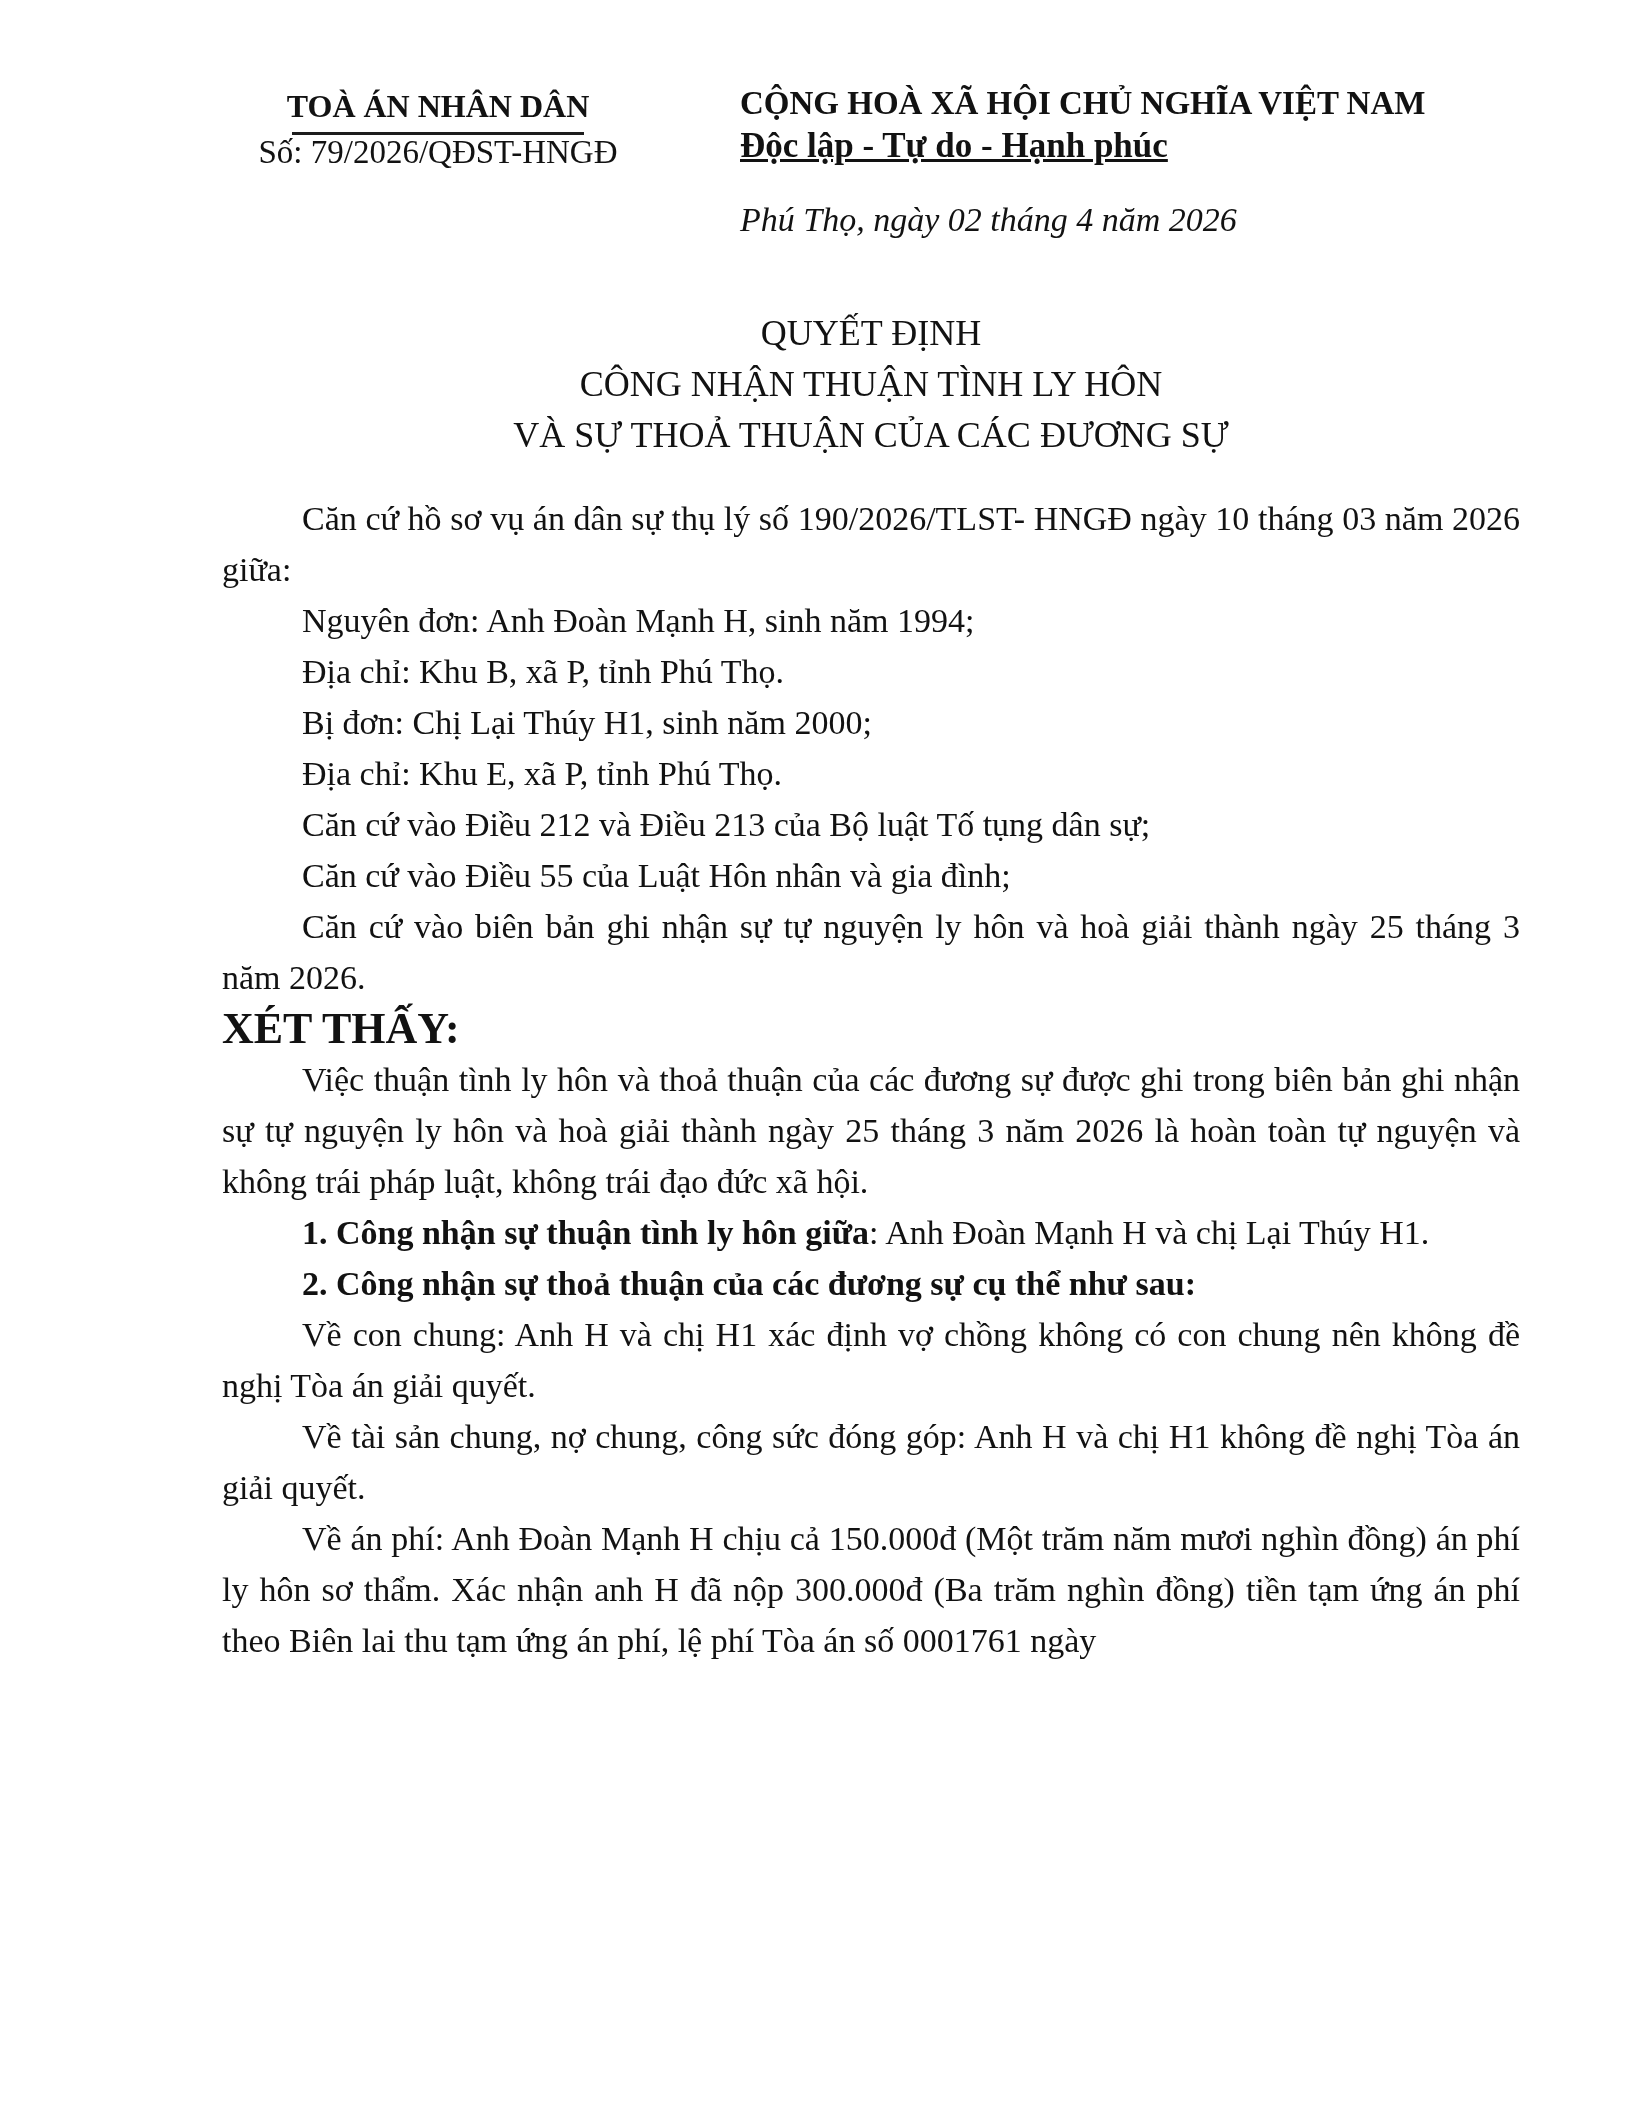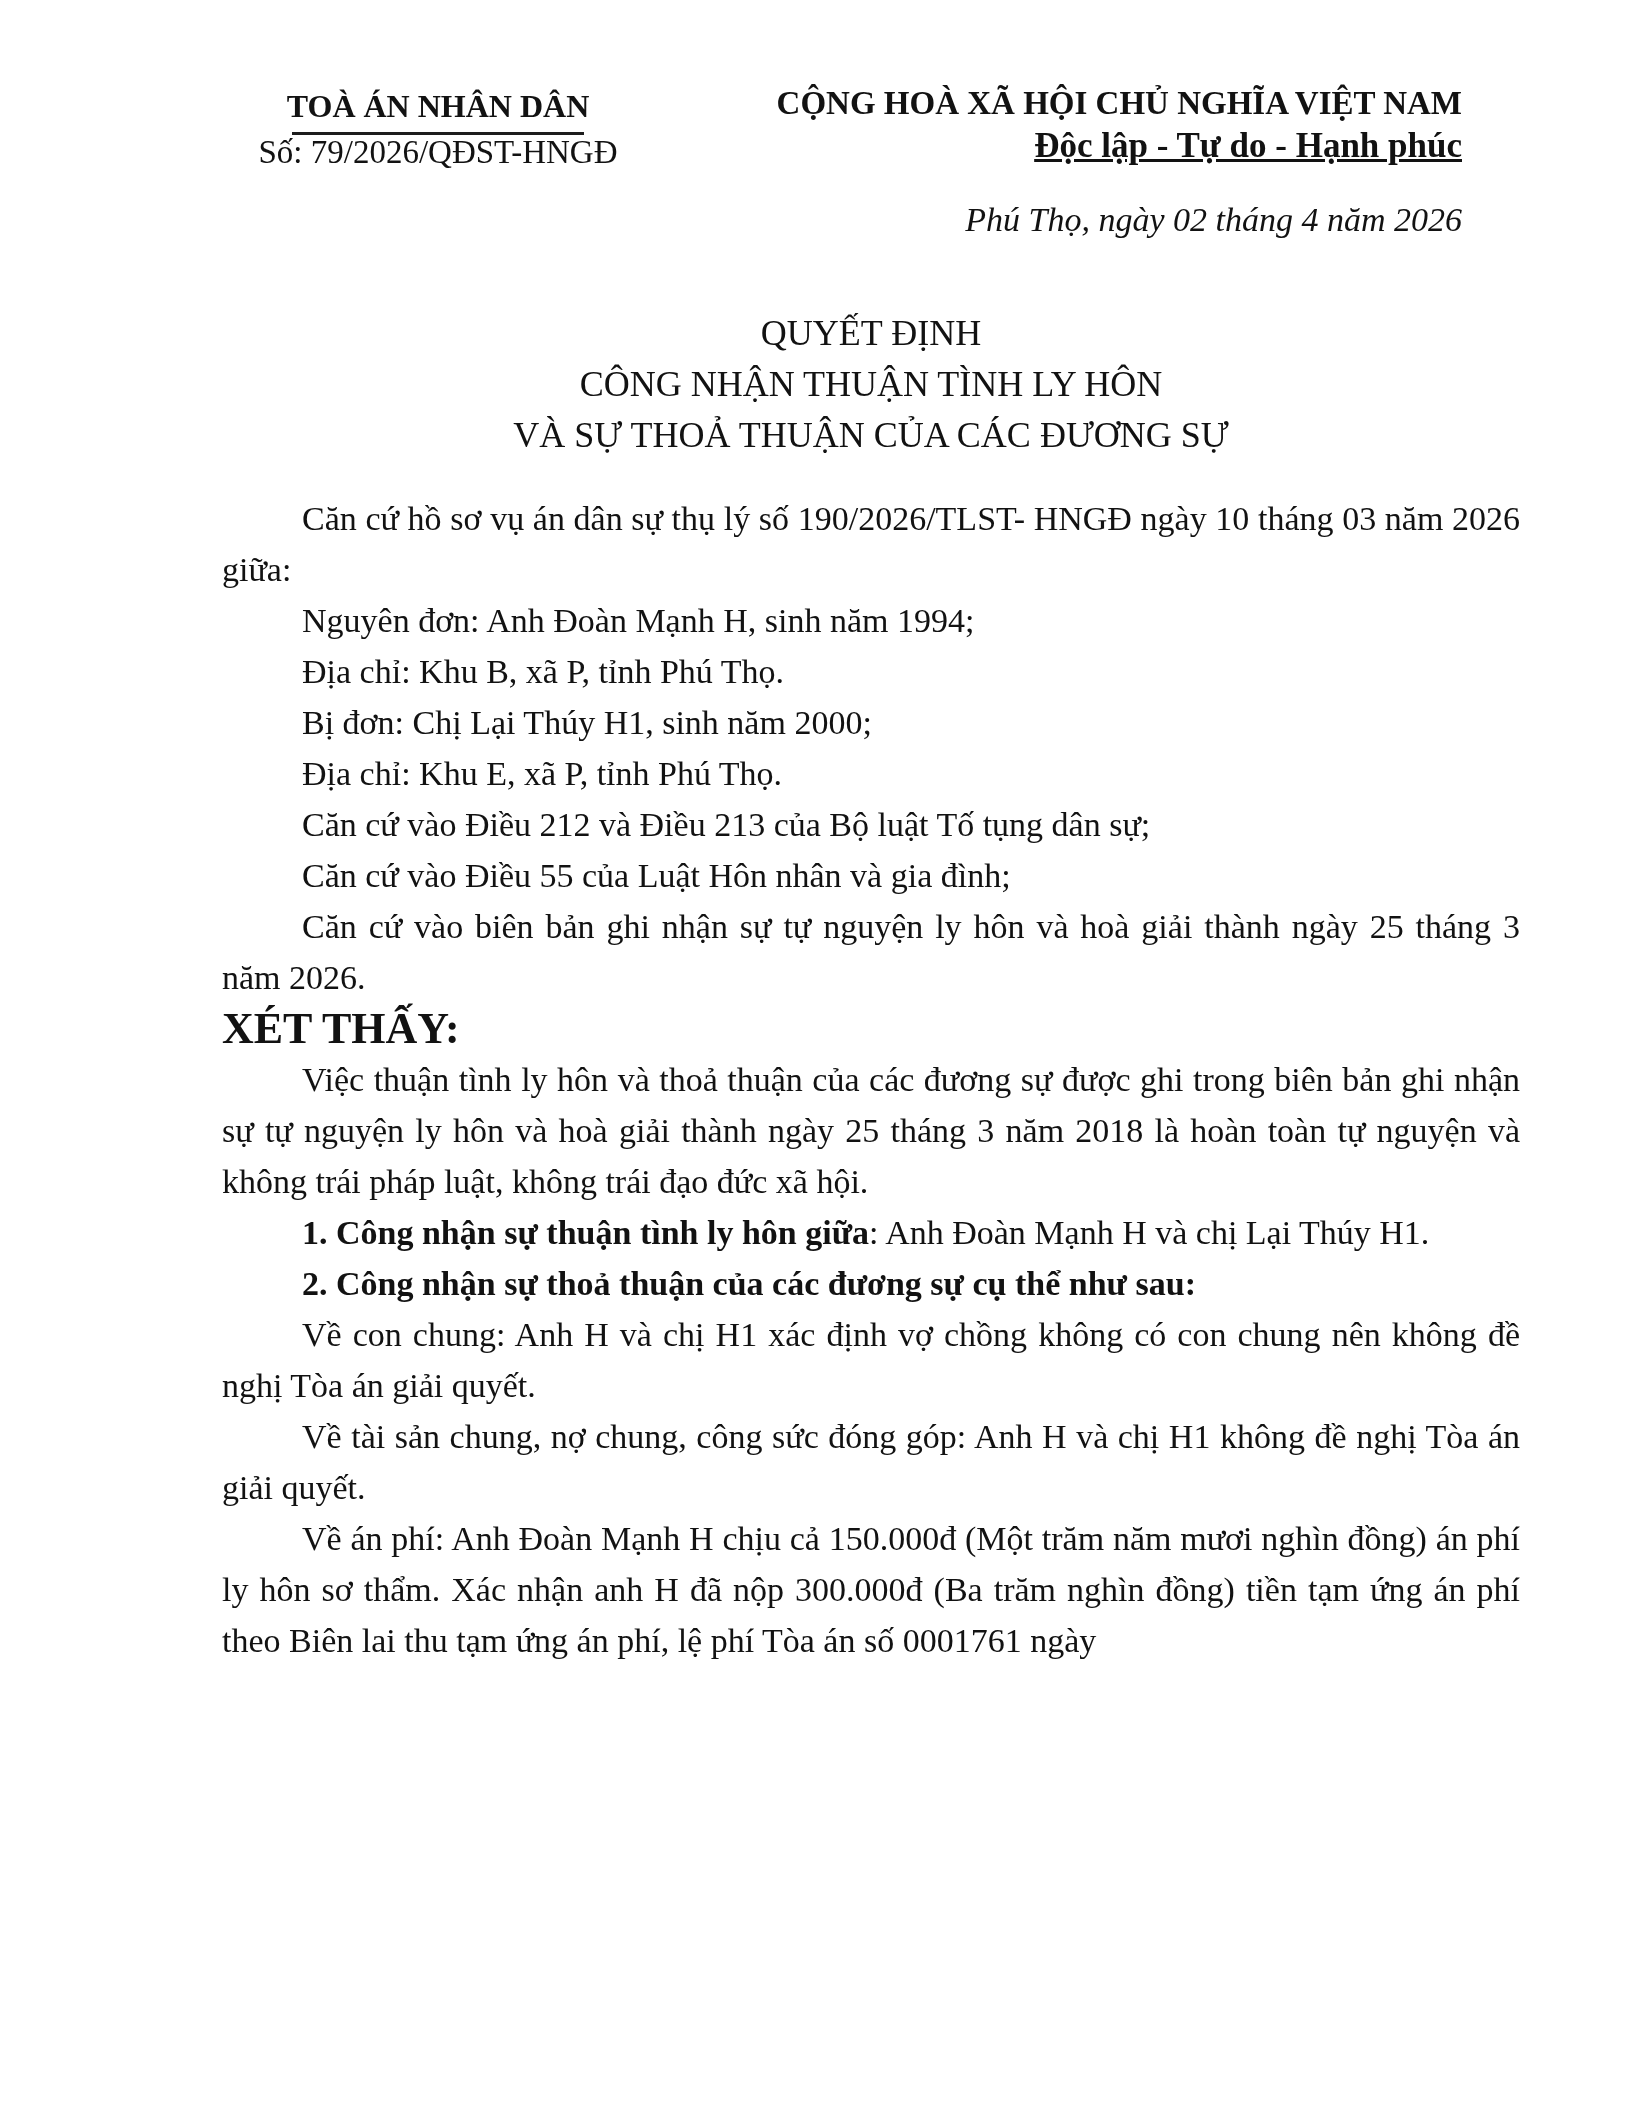--- a/index.html
+++ b/index.html
@@ -35,23 +35,23 @@
     margin: 6px auto 0 auto;
   }
   .doc-number {
     font-size: 33px;
     line-height: 42px;
     margin-top: -4px;
     white-space: nowrap;
   }
   .header-right {
     position: absolute;
-    left: 758px; top: 82px;
+    left: 740px; top: 82px;
     width: 704px;
-    text-align: right;
+    text-align: left;
   }
   .motto-1 {
     font-weight: bold;
     font-size: 33px;
     line-height: 42px;
     white-space: nowrap;
   }
   .motto-2 {
     font-weight: bold;
     font-size: 35px;
@@ -122,21 +122,21 @@
       <p>Căn cứ hồ sơ vụ án dân sự thụ lý số 190/2026/TLST- HNGĐ ngày 10 tháng 03 năm 2026 giữa:</p>
       <p>Nguyên đơn: Anh Đoàn Mạnh H, sinh năm 1994;</p>
       <p>Địa chỉ: Khu B, xã P, tỉnh Phú Thọ.</p>
       <p>Bị đơn: Chị Lại Thúy H1, sinh năm 2000;</p>
       <p>Địa chỉ: Khu E, xã P, tỉnh Phú Thọ.</p>
       <p>Căn cứ vào Điều 212 và Điều 213 của Bộ luật Tố tụng dân sự;</p>
       <p>Căn cứ vào Điều 55 của Luật Hôn nhân và gia đình;</p>
       <p>Căn cứ vào biên bản ghi nhận sự tự nguyện ly hôn và hoà giải thành ngày 25 tháng 3 năm 2026.</p>
 
       <p class="section-heading">XÉT THẤY:</p>
-      <p>Việc thuận tình ly hôn và thoả thuận của các đương sự được ghi trong biên bản ghi nhận sự tự nguyện ly hôn và hoà giải thành ngày 25 tháng 3 năm 2018 là hoàn toàn tự nguyện và không trái pháp luật, không trái đạo đức xã hội.</p>
+      <p>Việc thuận tình ly hôn và thoả thuận của các đương sự được ghi trong biên bản ghi nhận sự tự nguyện ly hôn và hoà giải thành ngày 25 tháng 3 năm 2026 là hoàn toàn tự nguyện và không trái pháp luật, không trái đạo đức xã hội.</p>
 
       <p><span class="bold-run">1. Công nhận sự thuận tình ly hôn giữa</span><span>: Anh Đoàn Mạnh H và chị Lại Thúy H1.</span></p>
       <p class="bold-run">2. Công nhận sự thoả thuận của các đương sự cụ thể như sau:</p>
       <p>Về con chung: Anh H và chị H1 xác định vợ chồng không có con chung nên không đề nghị Tòa án giải quyết.</p>
       <p>Về tài sản chung, nợ chung, công sức đóng góp: Anh H và chị H1 không đề nghị Tòa án giải quyết.</p>
       <p>Về án phí: Anh Đoàn Mạnh H chịu cả 150.000đ (Một trăm năm mươi nghìn đồng) án phí ly hôn sơ thẩm. Xác nhận anh H đã nộp 300.000đ (Ba trăm nghìn đồng) tiền tạm ứng án phí theo Biên lai thu tạm ứng án phí, lệ phí Tòa án số 0001761 ngày</p>
     </div>
 
   </div>
 

